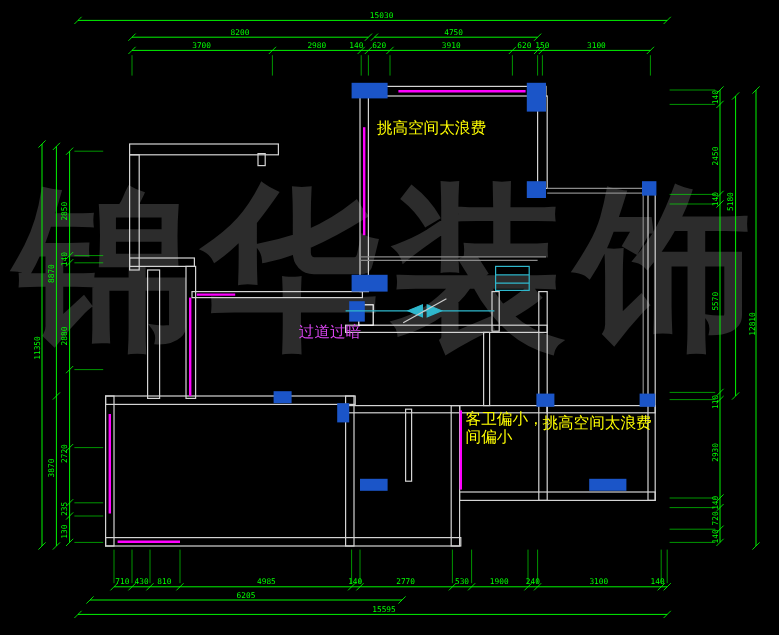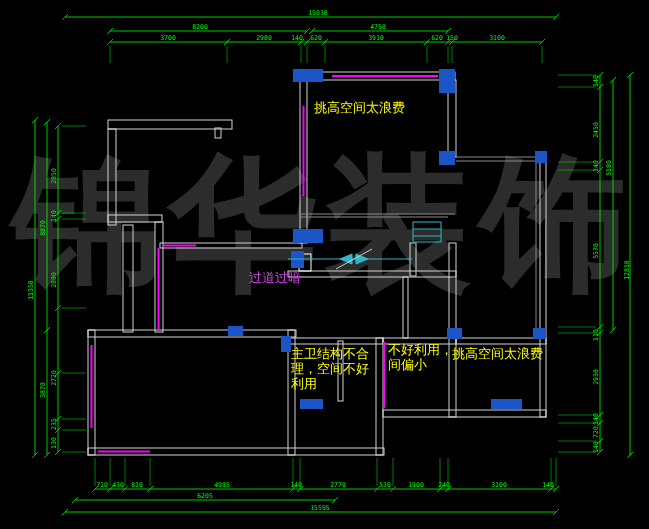--- a/index.html
+++ b/index.html
@@ -249,19 +249,16 @@
         <text x="598" y="419" fill="#00ff00" font-size="6.5" font-family="&quot;DejaVu Sans Mono&quot;, monospace" text-anchor="middle" transform="rotate(-90 598 419)">140</text>
         <text x="598" y="432" fill="#00ff00" font-size="6.5" font-family="&quot;DejaVu Sans Mono&quot;, monospace" text-anchor="middle" transform="rotate(-90 598 432)">720</text>
         <text x="598" y="447" fill="#00ff00" font-size="6.5" font-family="&quot;DejaVu Sans Mono&quot;, monospace" text-anchor="middle" transform="rotate(-90 598 447)">140</text>
         <text x="611" y="168" fill="#00ff00" font-size="6.5" font-family="&quot;DejaVu Sans Mono&quot;, monospace" text-anchor="middle" transform="rotate(-90 611 168)">5180</text>
         <text x="629" y="270" fill="#00ff00" font-size="6.5" font-family="&quot;DejaVu Sans Mono&quot;, monospace" text-anchor="middle" transform="rotate(-90 629 270)">12810</text>
       </g>
   </svg>
 
 <div class="note" style="left: 314px; top: 101px; color: rgb(255, 255, 0);">挑高空间太浪费</div>
     <div class="note" style="left: 249px; top: 271px; color: #d946ef;">过道过暗</div>
-    <div class="note" style="left: 291px; top: 347px; color: rgb(255, 255, 0);">主卫结构不合
-理，空间不好
-利用</div>
-    <div class="note" style="left: 388px; top: 343px; color: rgb(255, 255, 0);">不好利用，
+    <div class="note" style="left: 388px; top: 343px; color: rgb(255, 255, 0);">客卫偏小，
 间偏小</div>
     <div class="note" style="left: 452px; top: 347px; color: rgb(255, 255, 0);">挑高空间太浪费</div>
   </div>
 
 </body></html>

